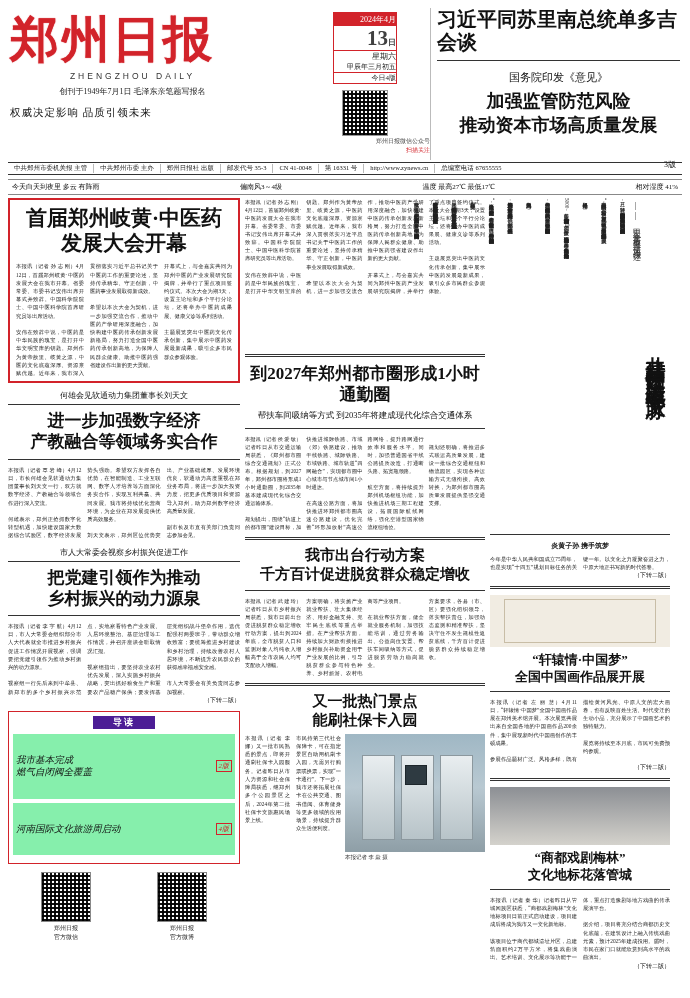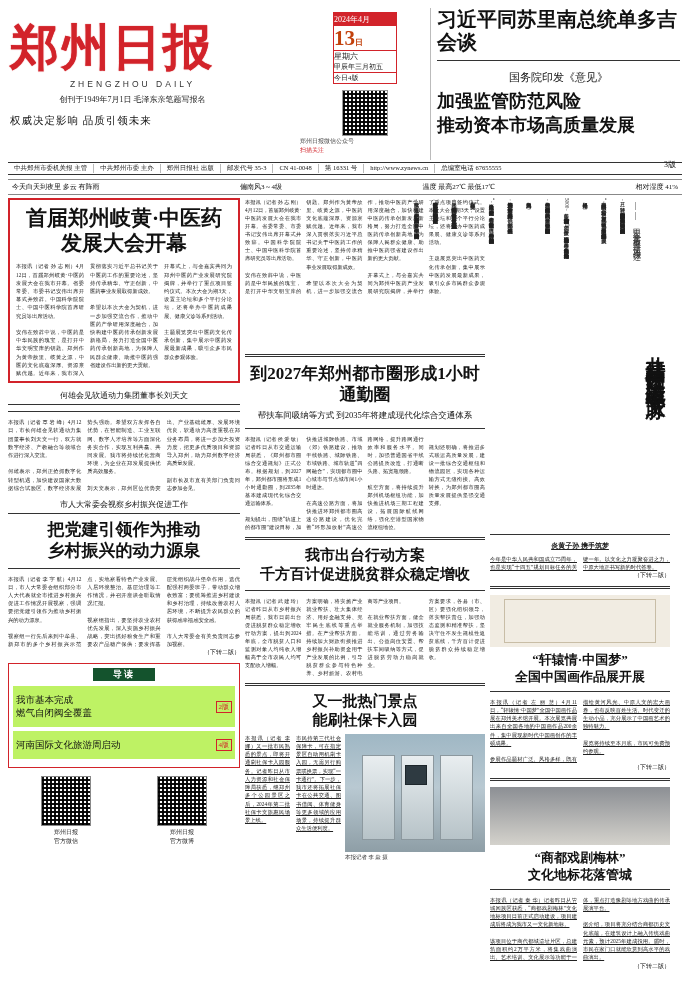--- a/index.html
+++ b/index.html
@@ -2,61 +2,61 @@
 <html><head>
 <meta charset="utf-8">
 <style>
   html,body{margin:0;padding:0;background:#fff;}
   body{width:690px;height:998px;font-family:"Liberation Serif",serif;color:#111;}
   .page{position:relative;width:690px;height:998px;overflow:hidden;padding:0;box-sizing:border-box;}
 
   
   .masthead{display:flex;padding:8px 10px 0 10px;height:160px;box-sizing:border-box;}
   .mh-left{width:290px;position:relative;}
-  .logo{font-family:"DejaVu Serif",serif;font-weight:bold;font-size:49px;color:#d2232a;letter-spacing:2px;line-height:1.05;margin-top:14px;text-shadow:0 0 1px #d2232a;}
+  .logo{font-family:"DejaVu Serif",serif;font-weight:bold;font-size:49px;color:#d2232a;letter-spacing:2px;line-height:1.05;margin-top:6px;text-shadow:0 0 1px #d2232a;}
   .logo-pinyin{font-family:"Liberation Sans",sans-serif;font-size:8.5px;letter-spacing:3px;color:#333;margin-top:6px;text-align:center;width:245px;}
   .logo-sub{font-size:8px;color:#222;margin-top:5px;text-align:center;width:245px;}
   .mh-slogan{margin-top:9px;font-size:10.5px;color:#111;letter-spacing:1px;}
-  .mh-mid{width:130px;padding-top:4px;text-align:left;}
+  .mh-mid{width:130px;padding-top:4px;text-align:right;}
   .datebox{border:1px solid #d2232a;width:62px;margin:0 auto;}
   .datebox .y{background:#d2232a;color:#fff;font-size:8px;padding:1px 0;}
-  .datebox .d{font-size:21px;color:#c2410c;font-weight:bold;line-height:1.1;padding-top:1px;}
+  .datebox .d{font-size:21px;color:#404040;font-weight:bold;line-height:1.1;padding-top:1px;}
   .datebox .d small{font-size:8px;}
   .datebox .w{font-size:8px;color:#222;border-top:1px solid #d2232a;font-family:Liberation Mono, monospace;}
   .datebox .l{font-size:7px;color:#222;}
   .datebox .p{font-size:7px;color:#222;border-top:1px solid #d2232a;}
   .qr{width:44px;height:44px;margin:6px auto 0 auto;background:
       repeating-linear-gradient(90deg,#111 0 2px,#fff 2px 4px),
       repeating-linear-gradient(0deg,#111 0 2px,transparent 2px 4px);
       background-blend-mode:multiply;border:1px solid #999;}
   .qr-cap{font-size:6px;color:#444;margin-top:1px;}
   .qr-cap2{font-size:6px;color:#d2232a;}
   .mh-right{flex:1;padding-left:6px;border-left:1px solid #bbb;}
   .hl1{font-size:20px;font-weight:bold;letter-spacing:0px;text-align:left;line-height:1.15;}
   .hl-sub{font-size:11px;text-align:center;margin:9px 0 4px;}
-  .hl2{font-size:18px;font-weight:bold;line-height:1.35;}
+  .hl2{font-size:18px;font-weight:bold;text-align:center;line-height:1.35;}
   .page-no{font-size:8px;text-align:right;color:#222;padding-right:4px;margin-top:21px;}
 
   
   .infobar{display:flex;font-size:6.5px;color:#222;border-top:1px solid #333;border-bottom:1px solid #333;margin:2px 8px 0 8px;padding:1px 0;}
   .infobar div{padding:0 6px;border-right:1px solid #bbb;}
   .infobar div:last-child{border:none;}
   .weatherbar{font-size:7px;color:#111;border-top:1px solid #888;border-bottom:1px solid #888;margin:4px 8px 3px 8px;padding:2px 4px;display:flex;justify-content:space-between;}
 
   
   .body{display:flex;padding:0 8px 6px 8px;gap:5px;height:810px;box-sizing:border-box;}
   .colA{width:232px;}
   .colB{width:240px;}
   .colC{width:180px;}
 
   .redbox{border:2px solid #d2232a;padding:6px 6px 4px 6px;}
   .bigtitle{font-size:21px;font-weight:bold;text-align:center;line-height:1.2;letter-spacing:0;}
   .bigsub{font-size:10px;text-align:center;margin-top:5px;color:#111;}
   .cols3{column-count:3;column-gap:6px;font-size:5.3px;line-height:1.55;text-align:justify;margin-top:6px;color:#222;}
-  .cols2{column-count:2;column-gap:6px;font-size:5.3px;line-height:1.55;text-align:justify;color:#222;text-decoration:underline;}
+  .cols2{column-count:2;column-gap:6px;font-size:5.3px;line-height:1.55;text-align:justify;color:#222;}
   .cols4{column-count:4;column-gap:5px;font-size:5.2px;line-height:1.55;text-align:justify;color:#222;}
 
   .sect{margin-top:7px;}
   .kicker{font-size:8px;text-align:center;color:#111;border-bottom:1px solid #333;padding-bottom:3px;}
   .h2{font-size:17px;font-weight:bold;text-align:center;line-height:1.25;margin:5px 0 4px;}
   .h2s{font-size:15px;}
   .subline{font-size:8.5px;text-align:center;margin-bottom:4px;}
   .rule{border-top:1px solid #333;margin:6px 0;}
   .rule-d{border-top:3px double #333;margin:6px 0;}
 
@@ -73,22 +73,22 @@
   .gate .p1{left:12%}.gate .p2{left:40%}.gate .p3{left:68%}
   .gate .scr{position:absolute;top:26%;left:43%;width:14%;height:16%;background:#2e3a41;border:1px solid #1d262b;}
   .photo.crowd{background:linear-gradient(180deg,#8c8f94,#d4d2cc);}
   .photo.calli{background:#f1ece2;}
   .photo.calli:after{content:"";position:absolute;inset:8%;border:1px solid #c8bda6;}
 
   .cap{font-size:5.5px;color:#333;margin-top:2px;}
 
   
   .guide{border:1px solid #d2232a;margin-top:6px;padding:4px;}
-  .guide-hd{background:#14532d;color:#fff;font-size:9px;font-weight:bold;text-align:center;width:62px;margin:0 auto 5px auto;letter-spacing:2px;}
-  .guide-item{display:flex;align-items:center;background:#bef264;margin-bottom:4px;padding:8px 3px;}
+  .guide-hd{background:#4c1d95;color:#fff;font-size:9px;font-weight:bold;text-align:center;width:62px;margin:0 auto 5px auto;letter-spacing:2px;}
+  .guide-item{display:flex;align-items:center;background:#86efac;margin-bottom:4px;padding:20px 3px;font-style:italic;}
   .guide-txt{font-size:9.5px;line-height:1.3;flex:1;color:#111;}
   .guide-badge{font-size:7px;color:#d2232a;border:1px solid #d2232a;padding:0 2px;}
 
   .footqr{display:flex;justify-content:space-around;margin-top:8px;}
   .fq{text-align:center;}
   .fq .sq{width:48px;height:48px;border:1px solid #888;background:
       repeating-linear-gradient(90deg,#111 0 2px,#fff 2px 4px),
       repeating-linear-gradient(0deg,#111 0 2px,transparent 2px 4px);
       background-blend-mode:multiply;}
   .fq .t{font-size:6px;margin-top:2px;color:#222;}
@@ -159,20 +159,22 @@
 
 希望以本次大会为契机，进一步加强交流合作，推动中医药产学研用深度融合，加快构建中医药传承创新发展新格局，努力打造全国中医药传承创新高地，为保障人民群众健康、助推中医药强省建设作出新的更大贡献。
 
 开幕式上，与会嘉宾共同为郑州中医药产业发展研究院揭牌，并举行了重点项目签约仪式。本次大会为期3天，设置主论坛和多个平行分论坛，还将举办中医药成果展、健康义诊等系列活动。
 
 主题展览突出中医药文化传承创新，集中展示中医药发展最新成果，吸引众多市民群众参观体验。</div>
       </div>
 
       <div class="sect">
         <div class="kicker">何雄会见软通动力集团董事长刘天文</div>
+        <div class="h2" style="white-space:pre-line">进一步加强数字经济
+产教融合等领域务实合作</div>
         <div class="rule"></div>
         <div class="cols3" style="white-space:pre-line">本报讯（记者 覃 岩 峰）4月12日，市长何雄会见软通动力集团董事长刘天文一行，双方就数字经济、产教融合等领域合作进行深入交流。
 
 何雄表示，郑州正抢抓数字化转型机遇，加快建设国家大数据综合试验区，数字经济发展势头强劲。希望双方发挥各自优势，在智能制造、工业互联网、数字人才培养等方面深化务实合作，实现互利共赢、共同发展。我市将持续优化营商环境，为企业在郑发展提供优质高效服务。
 
 刘天文表示，郑州区位优势突出、产业基础雄厚、发展环境优良，软通动力高度重视在郑业务布局，将进一步加大投资力度，把更多优质项目和资源导入郑州，助力郑州数字经济高质量发展。
 
 副市长及市直有关部门负责同志参加会见。</div>
       </div>
 

